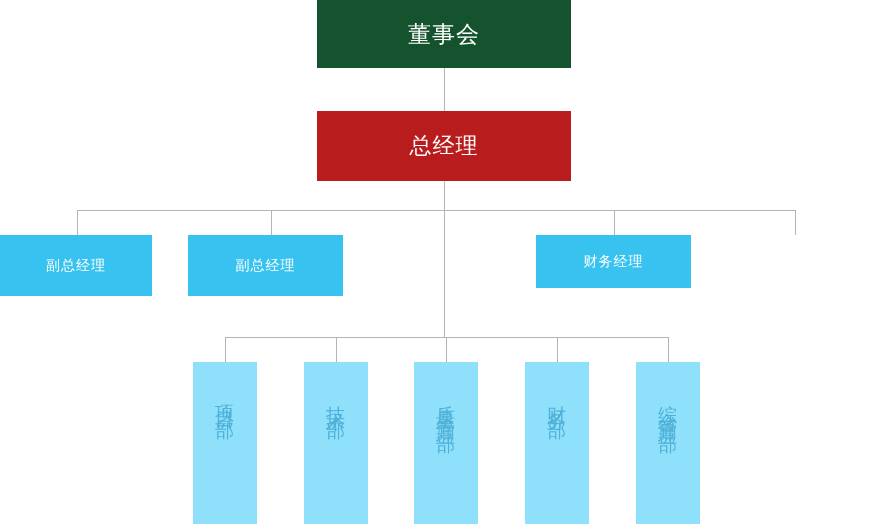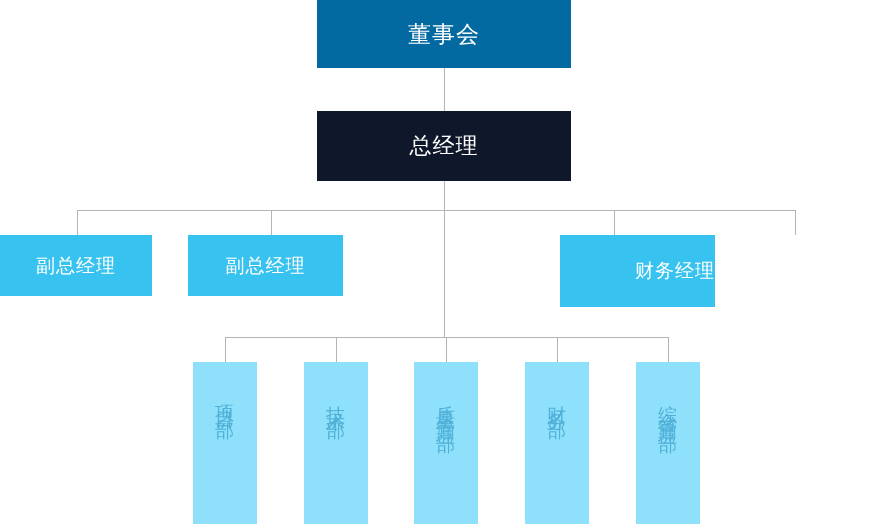--- a/index.html
+++ b/index.html
@@ -33,37 +33,37 @@
     box-sizing: border-box;
     display: flex;
     align-items: center;
     justify-content: center;
     text-align: center;
     line-height: 1.25;
     user-select: none;
   }
 
   .node-root {
-    background: #0369a1;
+    background: #14532d;
     color: #ffffff;
     font-size: 23px;
     letter-spacing: 1px;
   }
 
   .node-mgr {
-    background: #0f172a;
+    background: #b91c1c;
     color: #ffffff;
     font-size: 22px;
     letter-spacing: 1px;
   }
 
   .node-lvl3 {
     background: #37c2ef;
     color: #ffffff;
-    font-size: 19px;
+    font-size: 14px;
     letter-spacing: 1px;
   }
 
   .node-dept {
     background: #8ee0fb;
     color: #4fb0d8;
     font-size: 19px;
     align-items: flex-start;
     justify-content: center;
     padding-top: 28px;
@@ -102,21 +102,21 @@
   <div class="conn conn-v" style="left:795px; top:210px; height:25px;"></div>
 
   <div class="node node-lvl3" style="left:0px; top:235px; width:152px; height:61px;">
     <span>副总经理</span>
   </div>
 
   <div class="node node-lvl3" style="left:188px; top:235px; width:155px; height:61px;">
     <span>副总经理</span>
   </div>
 
-  <div class="node node-lvl3" style="left:560px; top:235px; width:155px; height:72px;justify-content:flex-end;">
+  <div class="node node-lvl3" style="left:536px; top:235px; width:155px; height:53px;">
     <span>财务经理</span>
   </div>
 
 
   <div class="conn conn-h" style="left:225px; top:337px; width:443px;"></div>
 
   <div class="conn conn-v" style="left:225px; top:337px; height:25px;"></div>
   <div class="conn conn-v" style="left:336px; top:337px; height:25px;"></div>
   <div class="conn conn-v" style="left:446px; top:337px; height:25px;"></div>
   <div class="conn conn-v" style="left:557px; top:337px; height:25px;"></div>

